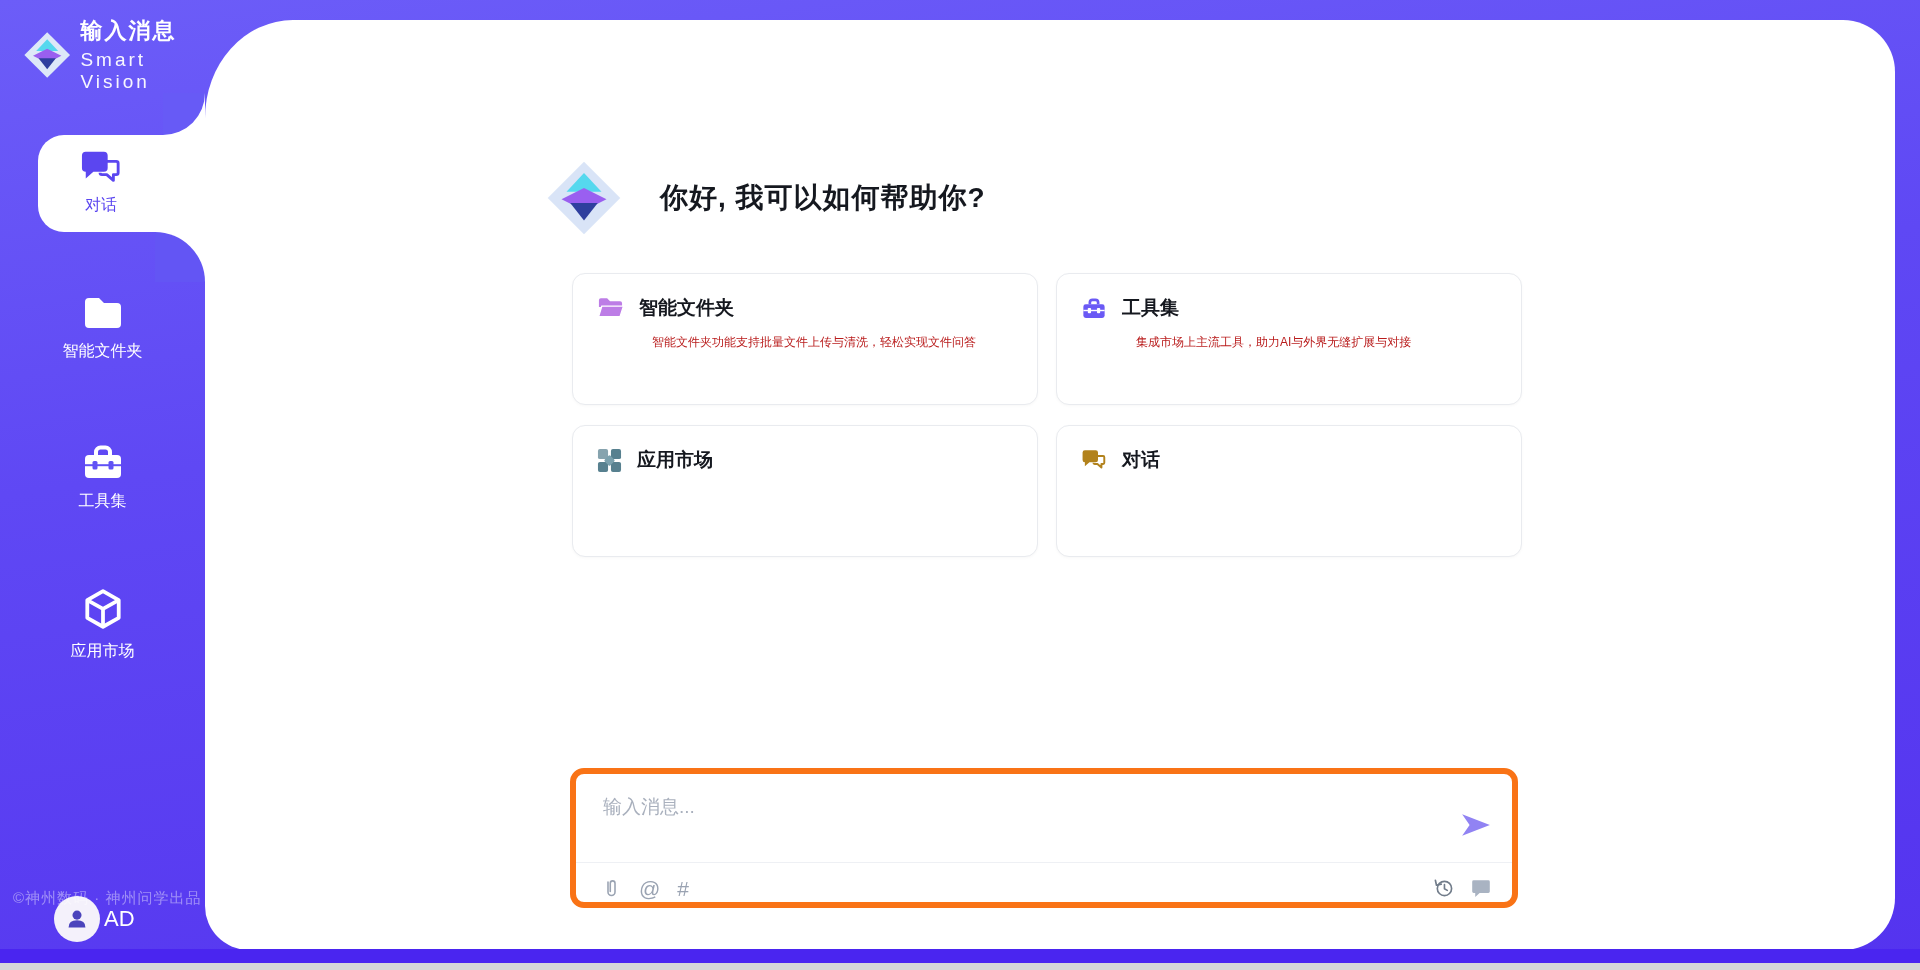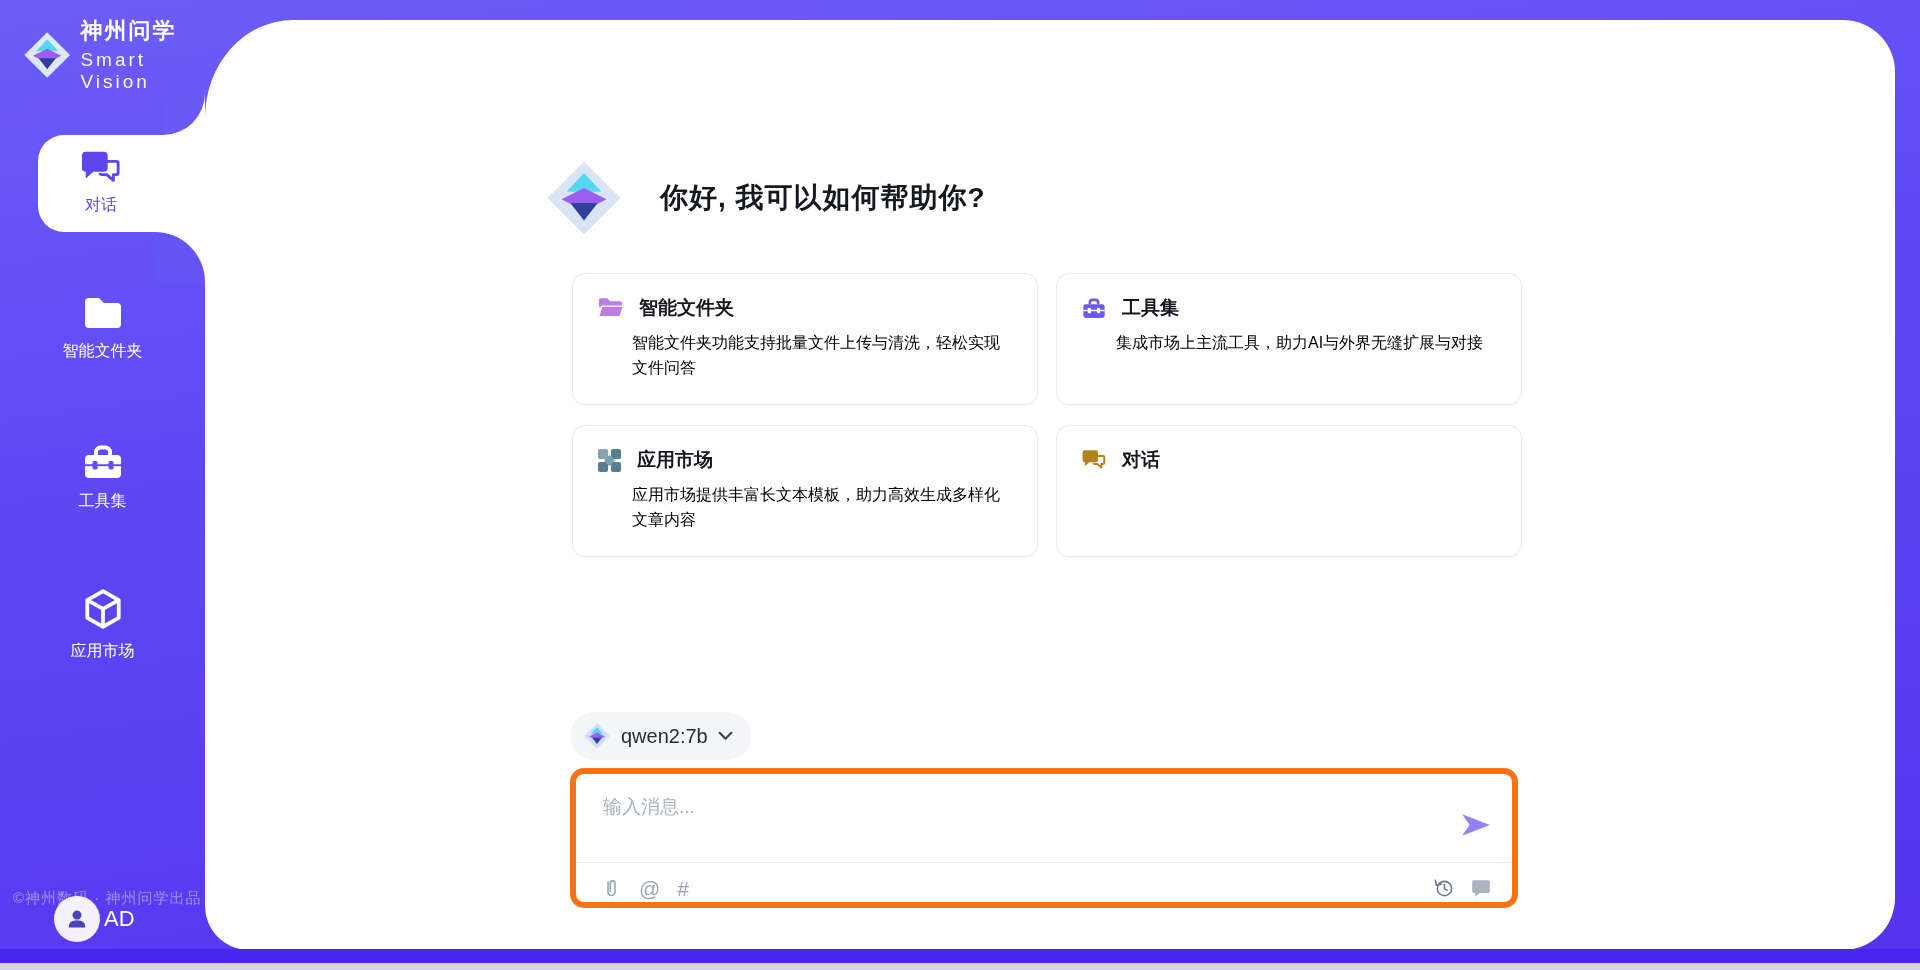--- a/index.html
+++ b/index.html
@@ -42,21 +42,21 @@
 
   
   .greeting{position:absolute;left:339px;top:138px;display:flex;align-items:center;gap:36px;}
   .greeting h1{margin:0;font-size:28px;font-weight:700;color:#15181f;letter-spacing:1px;}
 
   .cards{position:absolute;left:367px;top:253px;width:950px;display:grid;grid-template-columns:466px 466px;gap:20px 18px;}
   .card{box-sizing:border-box;height:132px;background:#fff;border:1px solid #e9ebef;border-radius:13px;
     padding:21px 24px;box-shadow:0 1px 3px rgba(20,20,40,.03);cursor:pointer;}
   .card-head{display:flex;align-items:center;gap:15px;}
   .card-title{font-size:19px;font-weight:700;color:#15181f;}
-  .card-desc{margin-top:9px;margin-left:35px;font-size:16px;line-height:25px;color:#000000;}
+  .card-desc{margin-top:9px;margin-left:55px;font-size:12px;line-height:25px;color:#b91c1c;}
 
   .model-pill{position:absolute;left:365px;top:692px;height:48px;padding:0 18px 0 13px;background:#f3f5f8;
     border-radius:26px;display:inline-flex;align-items:center;gap:10px;cursor:pointer;}
   .model-pill .model-name{font-size:20px;color:#272e3a;}
 
   .composer{position:absolute;left:365px;top:748px;width:948px;height:140px;box-sizing:border-box;
     background:#fff;border:6px solid #f97316;border-radius:14px;}
   .composer textarea{position:absolute;left:25px;top:18px;width:840px;height:52px;border:none;outline:none;resize:none;
     font-family:inherit;font-size:19px;color:#3d4450;background:transparent;}
   .composer textarea::placeholder{color:#a9b0bd;}
@@ -74,21 +74,21 @@
   <div class="sidebar">
 
     <div class="brand">
       <svg width="58" height="58" viewBox="0 0 64 64">
         <polygon points="32,3 61,32 32,61 3,32" fill="#dde8f8"></polygon>
         <polygon points="32,12 46,27 18,27" fill="#55d8ee"></polygon>
         <polygon points="32,24 50,33 32,42 14,33" fill="#9a5ff0"></polygon>
         <polygon points="21,36 43,36 32,50" fill="#2f3f9e"></polygon>
       </svg>
       <div class="brand-text">
-        <div class="zh">神州问学</div>
+        <div class="zh">输入消息</div>
         <div class="en">Smart Vision</div>
       </div>
     </div>
 
     <div class="tab-active">
       <div class="fillet-top"></div>
       <div class="fillet-bottom"></div>
       <div class="tab-inner">
         <svg width="42" height="40" viewBox="0 0 44 42">
           <path d="M23 14 h15 a2 2 0 0 1 2 2 v10 a2 2 0 0 1-2 2 h-3 v6 l-7-6 h-5 a2 2 0 0 1-2-2" fill="none" stroke="#5b46f0" stroke-width="3" stroke-linejoin="round"></path>
@@ -181,47 +181,34 @@
         <div class="card-head">
           <svg width="25" height="25" viewBox="0 0 26 26">
             <rect x="1" y="1" width="10.5" height="10.5" rx="2" fill="#57808f" opacity="0.72"></rect>
             <rect x="14.5" y="1" width="10.5" height="10.5" rx="2" fill="#57808f"></rect>
             <rect x="1" y="14.5" width="10.5" height="10.5" rx="2" fill="#57808f"></rect>
             <rect x="14.5" y="14.5" width="10.5" height="10.5" rx="2" fill="#57808f"></rect>
             <rect x="8.8" y="8.8" width="8.4" height="8.4" rx="1.5" fill="#7aa0ad" transform="rotate(45 13 13)"></rect>
           </svg>
           <div class="card-title">应用市场</div>
         </div>
-        <div class="card-desc">应用市场提供丰富长文本模板，助力高效生成多样化文章内容</div>
       </div>
 
       <div class="card">
         <div class="card-head">
           <svg width="26" height="24" viewBox="0 0 44 42">
             <path d="M23 14 h15 a2 2 0 0 1 2 2 v10 a2 2 0 0 1-2 2 h-3 v6 l-7-6 h-5 a2 2 0 0 1-2-2" fill="none" stroke="#b2821c" stroke-width="3.4" stroke-linejoin="round"></path>
             <path d="M6 4 h19 a4 4 0 0 1 4 4 v13 a4 4 0 0 1-4 4 H14 l-8 7 v-7 H6 a4 4 0 0 1-4-4 V8 a4 4 0 0 1 4-4 z" fill="#b2821c"></path>
           </svg>
           <div class="card-title">对话</div>
         </div>
       </div>
 
     </div>
 
-    <div class="model-pill">
-      <svg width="28" height="28" viewBox="0 0 64 64">
-        <polygon points="32,3 61,32 32,61 3,32" fill="#cfe0f6"></polygon>
-        <polygon points="32,12 46,27 18,27" fill="#55d8ee"></polygon>
-        <polygon points="32,24 50,33 32,42 14,33" fill="#9a5ff0"></polygon>
-        <polygon points="21,36 43,36 32,50" fill="#2f3f9e"></polygon>
-      </svg>
-      <span class="model-name">qwen2:7b</span>
-      <svg width="15" height="10" viewBox="0 0 14 9">
-        <polyline points="1.5,1.5 7,7 12.5,1.5" fill="none" stroke="#3c4350" stroke-width="2" stroke-linecap="round" stroke-linejoin="round"></polyline>
-      </svg>
-    </div>
 
     <div class="composer">
       <textarea placeholder="输入消息..." style=""></textarea>
 
       <button class="send-btn">
         <svg width="32" height="26" viewBox="0 0 30 24">
           <polygon points="2,2 28,12 2,22 9,12" fill="#9183f3"></polygon>
         </svg>
       </button>
 

